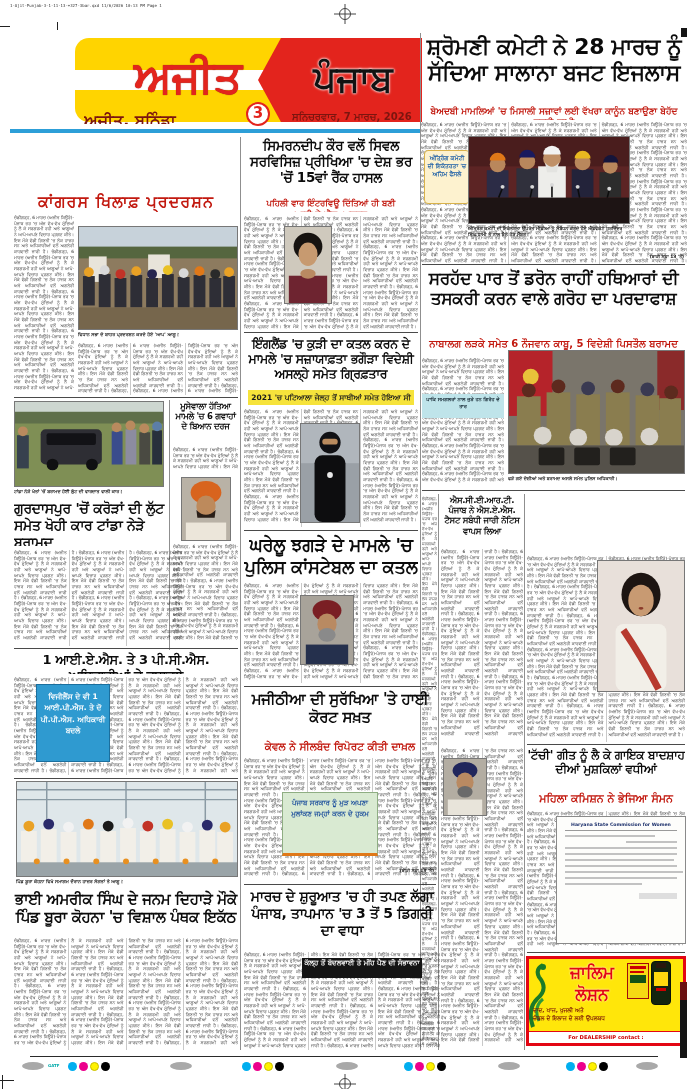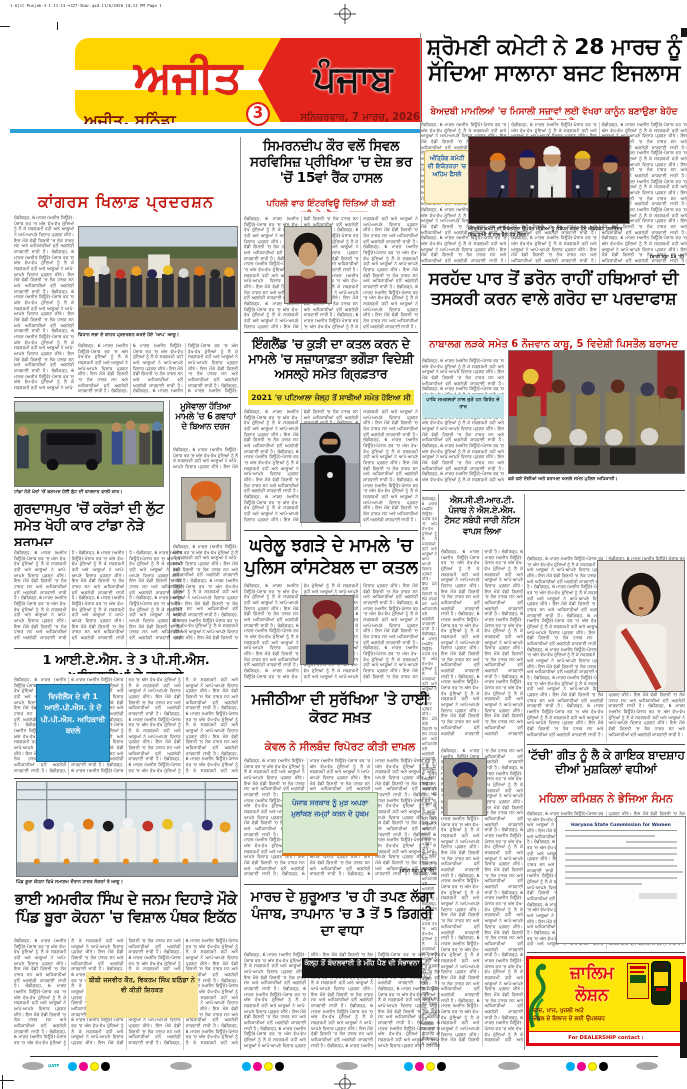--- a/index.html
+++ b/index.html
@@ -35,21 +35,21 @@
   <div class="a" style="left:681px;top:28px;width:6px;height:9px;background:#161616"></div>
   <div class="a" style="left:57px;top:22px;width:1px;height:8px;background:#222"></div>
 
   <div class="a" style="left:75px;top:38px;width:255px;height:84px;background:#ffd400;border-radius:14px"></div>
   <div class="a" style="left:75px;top:70px;width:255px;height:20px;background:#ffffff"></div>
   <div class="a" style="left:258px;top:38px;width:164px;height:84px;background:#e3241d;clip-path:polygon(14% 0,100% 0,100% 100%,14% 100%,0 50%)"></div>
   <div class="a" style="left:88px;top:42px;width:200px;height:66px;font-size:44px;font-weight:bold;color:#e3241d;text-align:center;line-height:70px;text-shadow:0 0 1px #8a0d08;overflow:hidden">ਅਜੀਤ</div>
   <div class="a" style="left:288px;top:46px;width:130px;height:62px;font-size:36px;font-weight:bold;color:#121212;text-align:center;line-height:66px;text-shadow:0 0 2px #fff,0 0 3px #fff;overflow:hidden">ਪੰਜਾਬ</div>
   <div class="a" style="left:84px;top:111px;width:120px;height:13px;font-size:16px;font-weight:bold;color:#7c150f;overflow:hidden">ਅਜੀਤ, ਬਠਿੰਡਾ</div>
   <div class="a" style="left:246px;top:102px;width:24px;height:24px;border:2.5px solid #e3241d;border-radius:50%;background:#fff;color:#e3241d;font-weight:bold;font-size:15px;text-align:center;line-height:19px;overflow:hidden">3</div>
-  <div class="a" style="left:292px;top:111px;width:128px;height:13px;font-size:10px;font-weight:bold;color:#7c150f;text-align:right;overflow:hidden">ਸਨਿਚਰਵਾਰ, 7 ਮਾਰਚ, 2026</div>
+  <div class="a" style="left:292px;top:111px;width:128px;height:13px;font-size:10px;font-weight:bold;color:#7c150f;text-align:left;overflow:hidden">ਸਨਿਚਰਵਾਰ, 7 ਮਾਰਚ, 2026</div>
   <div class="a" style="left:10px;top:129px;width:410px;height:4px;background:#2d9fd8"></div>
 
   <div class="vline" style="left:240px;top:137px;height:913px"></div>
   <div class="vline" style="left:420px;top:33px;height:1017px"></div>
   <div class="vline" style="left:438px;top:494px;height:556px"></div>
   <div class="vline" style="left:524px;top:494px;height:556px"></div>
   <div class="vline" style="left:169px;top:400px;height:250px"></div>
   <div class="hline" style="left:422px;top:264px;width:263px"></div>
   <div class="hline" style="left:422px;top:490px;width:263px"></div>
   <div class="hline" style="left:527px;top:744px;width:158px"></div>
@@ -326,21 +326,20 @@
           <circle cx="110" cy="81" r="3"></circle>
           <circle cx="140" cy="81" r="3"></circle>
           <circle cx="170" cy="81" r="3"></circle>
           <circle cx="200" cy="81" r="3"></circle>
         </g>
     </svg>
   </div>
   <div class="a caption" style="left:16px;top:879px;width:222px;height:9px">ਪਿੰਡ ਬੂਰਾ ਕੋਹਨਾ ਵਿਖੇ ਸਮਾਗਮ ਦੌਰਾਨ ਹਾਜ਼ਰ ਸੰਗਤਾਂ ਤੇ ਆਗੂ।</div>
   <div class="a hl" style="left:14px;top:890px;width:224px;height:44px;font-size:15px;text-align:center">ਭਾਈ ਅਮਰੀਕ ਸਿੰਘ ਦੇ ਜਨਮ ਦਿਹਾੜੇ ਮੌਕੇ ਪਿੰਡ ਬੂਰਾ ਕੋਹਨਾ 'ਚ ਵਿਸ਼ਾਲ ਪੰਥਕ ਇਕੱਠ</div>
   <div class="a body-txt" style="left:14px;top:938px;width:224px;height:112px;column-count:4">ਚੰਡੀਗੜ੍ਹ, 6 ਮਾਰਚ (ਅਜੀਤ ਬਿਊਰੋ)-ਪੰਜਾਬ ਭਰ 'ਚ ਅੱਜ ਵੱਖ-ਵੱਖ ਮੁੱਦਿਆਂ ਨੂੰ ਲੈ ਕੇ ਸਰਗਰਮੀ ਰਹੀ ਅਤੇ ਆਗੂਆਂ ਨੇ ਆਪੋ-ਆਪਣੇ ਵਿਚਾਰ ਪ੍ਰਗਟ ਕੀਤੇ। ਇਸ ਮੌਕੇ ਵੱਡੀ ਗਿਣਤੀ 'ਚ ਲੋਕ ਹਾਜ਼ਰ ਸਨ ਅਤੇ ਅਧਿਕਾਰੀਆਂ ਵਲੋਂ ਅਗਲੇਰੀ ਕਾਰਵਾਈ ਜਾਰੀ ਹੈ। ਚੰਡੀਗੜ੍ਹ, 6 ਮਾਰਚ (ਅਜੀਤ ਬਿਊਰੋ)-ਪੰਜਾਬ ਭਰ 'ਚ ਅੱਜ ਵੱਖ-ਵੱਖ ਮੁੱਦਿਆਂ ਨੂੰ ਲੈ ਕੇ ਸਰਗਰਮੀ ਰਹੀ ਅਤੇ ਆਗੂਆਂ ਨੇ ਆਪੋ-ਆਪਣੇ ਵਿਚਾਰ ਪ੍ਰਗਟ ਕੀਤੇ। ਇਸ ਮੌਕੇ ਵੱਡੀ ਗਿਣਤੀ 'ਚ ਲੋਕ ਹਾਜ਼ਰ ਸਨ ਅਤੇ ਅਧਿਕਾਰੀਆਂ ਵਲੋਂ ਅਗਲੇਰੀ ਕਾਰਵਾਈ ਜਾਰੀ ਹੈ। ਚੰਡੀਗੜ੍ਹ, 6 ਮਾਰਚ (ਅਜੀਤ ਬਿਊਰੋ)-ਪੰਜਾਬ ਭਰ 'ਚ ਅੱਜ ਵੱਖ-ਵੱਖ ਮੁੱਦਿਆਂ ਨੂੰ ਲੈ ਕੇ ਸਰਗਰਮੀ ਰਹੀ ਅਤੇ ਆਗੂਆਂ ਨੇ ਆਪੋ-ਆਪਣੇ ਵਿਚਾਰ ਪ੍ਰਗਟ ਕੀਤੇ। ਇਸ ਮੌਕੇ ਵੱਡੀ ਗਿਣਤੀ 'ਚ ਲੋਕ ਹਾਜ਼ਰ ਸਨ ਅਤੇ ਅਧਿਕਾਰੀਆਂ ਵਲੋਂ ਅਗਲੇਰੀ ਕਾਰਵਾਈ ਜਾਰੀ ਹੈ। ਚੰਡੀਗੜ੍ਹ, 6 ਮਾਰਚ (ਅਜੀਤ ਬਿਊਰੋ)-ਪੰਜਾਬ ਭਰ 'ਚ ਅੱਜ ਵੱਖ-ਵੱਖ ਮੁੱਦਿਆਂ ਨੂੰ ਲੈ ਕੇ ਸਰਗਰਮੀ ਰਹੀ ਅਤੇ ਆਗੂਆਂ ਨੇ ਆਪੋ-ਆਪਣੇ ਵਿਚਾਰ ਪ੍ਰਗਟ ਕੀਤੇ। ਇਸ ਮੌਕੇ ਵੱਡੀ ਗਿਣਤੀ 'ਚ ਲੋਕ ਹਾਜ਼ਰ ਸਨ ਅਤੇ ਅਧਿਕਾਰੀਆਂ ਵਲੋਂ ਅਗਲੇਰੀ ਕਾਰਵਾਈ ਜਾਰੀ ਹੈ। ਚੰਡੀਗੜ੍ਹ, 6 ਮਾਰਚ (ਅਜੀਤ ਬਿਊਰੋ)-ਪੰਜਾਬ ਭਰ 'ਚ ਅੱਜ ਵੱਖ-ਵੱਖ ਮੁੱਦਿਆਂ ਨੂੰ ਲੈ ਕੇ ਸਰਗਰਮੀ ਰਹੀ ਅਤੇ ਆਗੂਆਂ ਨੇ ਆਪੋ-ਆਪਣੇ ਵਿਚਾਰ ਪ੍ਰਗਟ ਕੀਤੇ। ਇਸ ਮੌਕੇ ਵੱਡੀ ਗਿਣਤੀ 'ਚ ਲੋਕ ਹਾਜ਼ਰ ਸਨ ਅਤੇ ਅਧਿਕਾਰੀਆਂ ਵਲੋਂ ਅਗਲੇਰੀ ਕਾਰਵਾਈ ਜਾਰੀ ਹੈ। ਚੰਡੀਗੜ੍ਹ, 6 ਮਾਰਚ (ਅਜੀਤ ਬਿਊਰੋ)-ਪੰਜਾਬ ਭਰ 'ਚ ਅੱਜ ਵੱਖ-ਵੱਖ ਮੁੱਦਿਆਂ ਨੂੰ ਲੈ ਕੇ ਸਰਗਰਮੀ ਰਹੀ ਅਤੇ ਆਗੂਆਂ ਨੇ ਆਪੋ-ਆਪਣੇ ਵਿਚਾਰ ਪ੍ਰਗਟ ਕੀਤੇ। ਇਸ ਮੌਕੇ ਵੱਡੀ ਗਿਣਤੀ 'ਚ ਲੋਕ ਹਾਜ਼ਰ ਸਨ ਅਤੇ ਅਧਿਕਾਰੀਆਂ ਵਲੋਂ ਅਗਲੇਰੀ ਕਾਰਵਾਈ ਜਾਰੀ ਹੈ। ਚੰਡੀਗੜ੍ਹ, 6 ਮਾਰਚ (ਅਜੀਤ ਬਿਊਰੋ)-ਪੰਜਾਬ ਭਰ 'ਚ ਅੱਜ ਵੱਖ-ਵੱਖ ਮੁੱਦਿਆਂ ਨੂੰ ਲੈ ਕੇ ਸਰਗਰਮੀ ਰਹੀ ਅਤੇ ਆਗੂਆਂ ਨੇ ਆਪੋ-ਆਪਣੇ ਵਿਚਾਰ ਪ੍ਰਗਟ ਕੀਤੇ। ਇਸ ਮੌਕੇ ਵੱਡੀ ਗਿਣਤੀ 'ਚ ਲੋਕ ਹਾਜ਼ਰ ਸਨ ਅਤੇ ਅਧਿਕਾਰੀਆਂ ਵਲੋਂ ਅਗਲੇਰੀ ਕਾਰਵਾਈ ਜਾਰੀ ਹੈ। ਚੰਡੀਗੜ੍ਹ, 6 ਮਾਰਚ (ਅਜੀਤ ਬਿਊਰੋ)-ਪੰਜਾਬ ਭਰ 'ਚ ਅੱਜ ਵੱਖ-ਵੱਖ ਮੁੱਦਿਆਂ ਨੂੰ ਲੈ ਕੇ ਸਰਗਰਮੀ ਰਹੀ ਅਤੇ ਆਗੂਆਂ ਨੇ ਆਪੋ-ਆਪਣੇ ਵਿਚਾਰ ਪ੍ਰਗਟ ਕੀਤੇ। ਇਸ ਮੌਕੇ ਵੱਡੀ ਗਿਣਤੀ 'ਚ ਲੋਕ ਹਾਜ਼ਰ ਸਨ ਅਤੇ ਅਧਿਕਾਰੀਆਂ ਵਲੋਂ ਅਗਲੇਰੀ ਕਾਰਵਾਈ ਜਾਰੀ ਹੈ। ਚੰਡੀਗੜ੍ਹ, 6 ਮਾਰਚ (ਅਜੀਤ ਬਿਊਰੋ)-ਪੰਜਾਬ ਭਰ 'ਚ ਅੱਜ ਵੱਖ-ਵੱਖ ਮੁੱਦਿਆਂ ਨੂੰ ਲੈ ਕੇ ਸਰਗਰਮੀ ਰਹੀ ਅਤੇ ਆਗੂਆਂ ਨੇ ਆਪੋ-ਆਪਣੇ ਵਿਚਾਰ ਪ੍ਰਗਟ ਕੀਤੇ। ਇਸ ਮੌਕੇ ਵੱਡੀ ਗਿਣਤੀ 'ਚ ਲੋਕ ਹਾਜ਼ਰ ਸਨ ਅਤੇ ਅਧਿਕਾਰੀਆਂ ਵਲੋਂ ਅਗਲੇਰੀ ਕਾਰਵਾਈ ਜਾਰੀ ਹੈ। ਚੰਡੀਗੜ੍ਹ, 6 ਮਾਰਚ (ਅਜੀਤ ਬਿਊਰੋ)-ਪੰਜਾਬ ਭਰ 'ਚ ਅੱਜ ਵੱਖ-ਵੱਖ ਮੁੱਦਿਆਂ ਨੂੰ ਲੈ ਕੇ ਸਰਗਰਮੀ ਰਹੀ ਅਤੇ ਆਗੂਆਂ ਨੇ ਆਪੋ-ਆਪਣੇ ਵਿਚਾਰ ਪ੍ਰਗਟ ਕੀਤੇ। ਇਸ ਮੌਕੇ ਵੱਡੀ ਗਿਣਤੀ 'ਚ ਲੋਕ ਹਾਜ਼ਰ ਸਨ ਅਤੇ ਅਧਿਕਾਰੀਆਂ ਵਲੋਂ ਅਗਲੇਰੀ ਕਾਰਵਾਈ ਜਾਰੀ ਹੈ। </div>
-  <div class="a boxnote" style="left:86px;top:972px;width:112px;height:46px;background:#f8e59a;color:#201a0a;font-size:6.5px;padding:4px 3px;line-height:1.5">ਬੀਬੀ ਜਸਵੀਰ ਕੌਰ, ਵਿਕਰਮ ਸਿੰਘ ਬਠਿੰਡਾ ਨੇ ਵੀ ਕੀਤੀ ਸ਼ਿਰਕਤ</div>
 
   <div class="a hl" style="left:244px;top:690px;width:192px;height:48px;font-size:15px;text-align:center">ਮਜੀਠੀਆ ਦੀ ਸੁਰੱਖਿਆ 'ਤੇ ਹਾਈ ਕੋਰਟ ਸਖ਼ਤ</div>
   <div class="a sub-red" style="left:244px;top:740px;width:192px;height:15px;font-size:10.5px">ਕੇਵਲ ਨੇ ਸੀਲਬੰਦ ਰਿਪੋਰਟ ਕੀਤੀ ਦਾਖ਼ਲ</div>
   <div class="a body-txt" style="left:244px;top:758px;width:192px;height:122px;column-count:3">ਚੰਡੀਗੜ੍ਹ, 6 ਮਾਰਚ (ਅਜੀਤ ਬਿਊਰੋ)-ਪੰਜਾਬ ਭਰ 'ਚ ਅੱਜ ਵੱਖ-ਵੱਖ ਮੁੱਦਿਆਂ ਨੂੰ ਲੈ ਕੇ ਸਰਗਰਮੀ ਰਹੀ ਅਤੇ ਆਗੂਆਂ ਨੇ ਆਪੋ-ਆਪਣੇ ਵਿਚਾਰ ਪ੍ਰਗਟ ਕੀਤੇ। ਇਸ ਮੌਕੇ ਵੱਡੀ ਗਿਣਤੀ 'ਚ ਲੋਕ ਹਾਜ਼ਰ ਸਨ ਅਤੇ ਅਧਿਕਾਰੀਆਂ ਵਲੋਂ ਅਗਲੇਰੀ ਕਾਰਵਾਈ ਜਾਰੀ ਹੈ। ਚੰਡੀਗੜ੍ਹ, 6 ਮਾਰਚ (ਅਜੀਤ ਬਿਊਰੋ)-ਪੰਜਾਬ ਭਰ 'ਚ ਅੱਜ ਵੱਖ-ਵੱਖ ਮੁੱਦਿਆਂ ਨੂੰ ਲੈ ਕੇ ਸਰਗਰਮੀ ਰਹੀ ਅਤੇ ਆਗੂਆਂ ਨੇ ਆਪੋ-ਆਪਣੇ ਵਿਚਾਰ ਪ੍ਰਗਟ ਕੀਤੇ। ਇਸ ਮੌਕੇ ਵੱਡੀ ਗਿਣਤੀ 'ਚ ਲੋਕ ਹਾਜ਼ਰ ਸਨ ਅਤੇ ਅਧਿਕਾਰੀਆਂ ਵਲੋਂ ਅਗਲੇਰੀ ਕਾਰਵਾਈ ਜਾਰੀ ਹੈ। ਚੰਡੀਗੜ੍ਹ, 6 ਮਾਰਚ (ਅਜੀਤ ਬਿਊਰੋ)-ਪੰਜਾਬ ਭਰ 'ਚ ਅੱਜ ਵੱਖ-ਵੱਖ ਮੁੱਦਿਆਂ ਨੂੰ ਲੈ ਕੇ ਸਰਗਰਮੀ ਰਹੀ ਅਤੇ ਆਗੂਆਂ ਨੇ ਆਪੋ-ਆਪਣੇ ਵਿਚਾਰ ਪ੍ਰਗਟ ਕੀਤੇ। ਇਸ ਮੌਕੇ ਵੱਡੀ ਗਿਣਤੀ 'ਚ ਲੋਕ ਹਾਜ਼ਰ ਸਨ ਅਤੇ ਅਧਿਕਾਰੀਆਂ ਵਲੋਂ ਅਗਲੇਰੀ ਕਾਰਵਾਈ ਜਾਰੀ ਹੈ। ਚੰਡੀਗੜ੍ਹ, 6 ਮਾਰਚ (ਅਜੀਤ ਬਿਊਰੋ)-ਪੰਜਾਬ ਭਰ 'ਚ ਅੱਜ ਵੱਖ-ਵੱਖ ਮੁੱਦਿਆਂ ਨੂੰ ਲੈ ਕੇ ਸਰਗਰਮੀ ਰਹੀ ਅਤੇ ਆਗੂਆਂ ਨੇ ਆਪੋ-ਆਪਣੇ ਵਿਚਾਰ ਪ੍ਰਗਟ ਕੀਤੇ। ਇਸ ਮੌਕੇ ਵੱਡੀ ਗਿਣਤੀ 'ਚ ਲੋਕ ਹਾਜ਼ਰ ਸਨ ਅਤੇ ਅਧਿਕਾਰੀਆਂ ਵਲੋਂ ਅਗਲੇਰੀ ਕਾਰਵਾਈ ਜਾਰੀ ਹੈ। ਚੰਡੀਗੜ੍ਹ, 6 ਮਾਰਚ (ਅਜੀਤ ਬਿਊਰੋ)-ਪੰਜਾਬ ਭਰ 'ਚ ਅੱਜ ਵੱਖ-ਵੱਖ ਮੁੱਦਿਆਂ ਨੂੰ ਲੈ ਕੇ ਸਰਗਰਮੀ ਰਹੀ ਅਤੇ ਆਗੂਆਂ ਨੇ ਆਪੋ-ਆਪਣੇ ਵਿਚਾਰ ਪ੍ਰਗਟ ਕੀਤੇ। ਇਸ ਮੌਕੇ ਵੱਡੀ ਗਿਣਤੀ 'ਚ ਲੋਕ ਹਾਜ਼ਰ ਸਨ ਅਤੇ ਅਧਿਕਾਰੀਆਂ ਵਲੋਂ ਅਗਲੇਰੀ ਕਾਰਵਾਈ ਜਾਰੀ ਹੈ। ਚੰਡੀਗੜ੍ਹ, 6 ਮਾਰਚ (ਅਜੀਤ ਬਿਊਰੋ)-ਪੰਜਾਬ ਭਰ 'ਚ ਅੱਜ ਵੱਖ-ਵੱਖ ਮੁੱਦਿਆਂ ਨੂੰ ਲੈ ਕੇ ਸਰਗਰਮੀ ਰਹੀ ਅਤੇ ਆਗੂਆਂ ਨੇ ਆਪੋ-ਆਪਣੇ ਵਿਚਾਰ ਪ੍ਰਗਟ ਕੀਤੇ। ਇਸ ਮੌਕੇ ਵੱਡੀ ਗਿਣਤੀ 'ਚ ਲੋਕ ਹਾਜ਼ਰ ਸਨ ਅਤੇ ਅਧਿਕਾਰੀਆਂ ਵਲੋਂ ਅਗਲੇਰੀ ਕਾਰਵਾਈ ਜਾਰੀ ਹੈ। ਚੰਡੀਗੜ੍ਹ, 6 ਮਾਰਚ (ਅਜੀਤ ਬਿਊਰੋ)-ਪੰਜਾਬ ਭਰ 'ਚ ਅੱਜ ਵੱਖ-ਵੱਖ ਮੁੱਦਿਆਂ ਨੂੰ ਲੈ ਕੇ ਸਰਗਰਮੀ ਰਹੀ ਅਤੇ ਆਗੂਆਂ ਨੇ ਆਪੋ-ਆਪਣੇ ਵਿਚਾਰ ਪ੍ਰਗਟ ਕੀਤੇ। ਇਸ ਮੌਕੇ ਵੱਡੀ ਗਿਣਤੀ 'ਚ ਲੋਕ ਹਾਜ਼ਰ ਸਨ ਅਤੇ ਅਧਿਕਾਰੀਆਂ ਵਲੋਂ ਅਗਲੇਰੀ ਕਾਰਵਾਈ ਜਾਰੀ ਹੈ। ਚੰਡੀਗੜ੍ਹ, 6 ਮਾਰਚ (ਅਜੀਤ ਬਿਊਰੋ)-ਪੰਜਾਬ ਭਰ 'ਚ ਅੱਜ ਵੱਖ-ਵੱਖ ਮੁੱਦਿਆਂ ਨੂੰ ਲੈ ਕੇ ਸਰਗਰਮੀ ਰਹੀ ਅਤੇ ਆਗੂਆਂ ਨੇ ਆਪੋ-ਆਪਣੇ ਵਿਚਾਰ ਪ੍ਰਗਟ ਕੀਤੇ। ਇਸ ਮੌਕੇ ਵੱਡੀ ਗਿਣਤੀ 'ਚ ਲੋਕ ਹਾਜ਼ਰ ਸਨ ਅਤੇ ਅਧਿਕਾਰੀਆਂ ਵਲੋਂ ਅਗਲੇਰੀ ਕਾਰਵਾਈ ਜਾਰੀ ਹੈ। ਚੰਡੀਗੜ੍ਹ, 6 ਮਾਰਚ (ਅਜੀਤ ਬਿਊਰੋ)-ਪੰਜਾਬ ਭਰ 'ਚ ਅੱਜ ਵੱਖ-ਵੱਖ ਮੁੱਦਿਆਂ ਨੂੰ ਲੈ ਕੇ ਸਰਗਰਮੀ ਰਹੀ ਅਤੇ ਆਗੂਆਂ ਨੇ ਆਪੋ-ਆਪਣੇ ਵਿਚਾਰ ਪ੍ਰਗਟ ਕੀਤੇ। ਇਸ ਮੌਕੇ ਵੱਡੀ ਗਿਣਤੀ 'ਚ ਲੋਕ ਹਾਜ਼ਰ ਸਨ ਅਤੇ ਅਧਿਕਾਰੀਆਂ ਵਲੋਂ ਅਗਲੇਰੀ ਕਾਰਵਾਈ ਜਾਰੀ ਹੈ। ਚੰਡੀਗੜ੍ਹ, 6 ਮਾਰਚ (ਅਜੀਤ ਬਿਊਰੋ)-ਪੰਜਾਬ ਭਰ 'ਚ ਅੱਜ ਵੱਖ-ਵੱਖ ਮੁੱਦਿਆਂ ਨੂੰ ਲੈ ਕੇ ਸਰਗਰਮੀ ਰਹੀ ਅਤੇ ਆਗੂਆਂ ਨੇ ਆਪੋ-ਆਪਣੇ ਵਿਚਾਰ ਪ੍ਰਗਟ ਕੀਤੇ। ਇਸ ਮੌਕੇ ਵੱਡੀ ਗਿਣਤੀ 'ਚ ਲੋਕ ਹਾਜ਼ਰ ਸਨ ਅਤੇ ਅਧਿਕਾਰੀਆਂ ਵਲੋਂ ਅਗਲੇਰੀ ਕਾਰਵਾਈ ਜਾਰੀ ਹੈ। </div>
   <div class="a boxnote" style="left:282px;top:792px;width:96px;height:64px;background:#d9ead2;border:1px solid #8fae83;border-bottom:3px solid #e07818;color:#1d4f9c;font-size:7px;padding:5px 3px;line-height:1.55">ਪੰਜਾਬ ਸਰਕਾਰ ਨੂੰ ਮੁੜ ਅਪਣਾ ਮੁਲਾਂਕਣ ਜਮ੍ਹਾਂ ਕਰਨ ਦੇ ਹੁਕਮ</div>
   <div class="a contd" style="left:372px;top:868px;width:62px;height:9px">(ਬਾਕੀ ਸਫ਼ਾ 13 'ਤੇ)</div>
 
   <div class="a hl" style="left:244px;top:888px;width:196px;height:60px;font-size:14px;text-align:center">ਮਾਰਚ ਦੇ ਸ਼ੁਰੂਆਤ 'ਚ ਹੀ ਤਪਣ ਲੱਗਾ ਪੰਜਾਬ, ਤਾਪਮਾਨ 'ਚ 3 ਤੋਂ 5 ਡਿਗਰੀ ਦਾ ਵਾਧਾ</div>
   <div class="a body-txt" style="left:244px;top:952px;width:196px;height:98px;column-count:3">ਚੰਡੀਗੜ੍ਹ, 6 ਮਾਰਚ (ਅਜੀਤ ਬਿਊਰੋ)-ਪੰਜਾਬ ਭਰ 'ਚ ਅੱਜ ਵੱਖ-ਵੱਖ ਮੁੱਦਿਆਂ ਨੂੰ ਲੈ ਕੇ ਸਰਗਰਮੀ ਰਹੀ ਅਤੇ ਆਗੂਆਂ ਨੇ ਆਪੋ-ਆਪਣੇ ਵਿਚਾਰ ਪ੍ਰਗਟ ਕੀਤੇ। ਇਸ ਮੌਕੇ ਵੱਡੀ ਗਿਣਤੀ 'ਚ ਲੋਕ ਹਾਜ਼ਰ ਸਨ ਅਤੇ ਅਧਿਕਾਰੀਆਂ ਵਲੋਂ ਅਗਲੇਰੀ ਕਾਰਵਾਈ ਜਾਰੀ ਹੈ। ਚੰਡੀਗੜ੍ਹ, 6 ਮਾਰਚ (ਅਜੀਤ ਬਿਊਰੋ)-ਪੰਜਾਬ ਭਰ 'ਚ ਅੱਜ ਵੱਖ-ਵੱਖ ਮੁੱਦਿਆਂ ਨੂੰ ਲੈ ਕੇ ਸਰਗਰਮੀ ਰਹੀ ਅਤੇ ਆਗੂਆਂ ਨੇ ਆਪੋ-ਆਪਣੇ ਵਿਚਾਰ ਪ੍ਰਗਟ ਕੀਤੇ। ਇਸ ਮੌਕੇ ਵੱਡੀ ਗਿਣਤੀ 'ਚ ਲੋਕ ਹਾਜ਼ਰ ਸਨ ਅਤੇ ਅਧਿਕਾਰੀਆਂ ਵਲੋਂ ਅਗਲੇਰੀ ਕਾਰਵਾਈ ਜਾਰੀ ਹੈ। ਚੰਡੀਗੜ੍ਹ, 6 ਮਾਰਚ (ਅਜੀਤ ਬਿਊਰੋ)-ਪੰਜਾਬ ਭਰ 'ਚ ਅੱਜ ਵੱਖ-ਵੱਖ ਮੁੱਦਿਆਂ ਨੂੰ ਲੈ ਕੇ ਸਰਗਰਮੀ ਰਹੀ ਅਤੇ ਆਗੂਆਂ ਨੇ ਆਪੋ-ਆਪਣੇ ਵਿਚਾਰ ਪ੍ਰਗਟ ਕੀਤੇ। ਇਸ ਮੌਕੇ ਵੱਡੀ ਗਿਣਤੀ 'ਚ ਲੋਕ ਹਾਜ਼ਰ ਸਨ ਅਤੇ ਅਧਿਕਾਰੀਆਂ ਵਲੋਂ ਅਗਲੇਰੀ ਕਾਰਵਾਈ ਜਾਰੀ ਹੈ। ਚੰਡੀਗੜ੍ਹ, 6 ਮਾਰਚ (ਅਜੀਤ ਬਿਊਰੋ)-ਪੰਜਾਬ ਭਰ 'ਚ ਅੱਜ ਵੱਖ-ਵੱਖ ਮੁੱਦਿਆਂ ਨੂੰ ਲੈ ਕੇ ਸਰਗਰਮੀ ਰਹੀ ਅਤੇ ਆਗੂਆਂ ਨੇ ਆਪੋ-ਆਪਣੇ ਵਿਚਾਰ ਪ੍ਰਗਟ ਕੀਤੇ। ਇਸ ਮੌਕੇ ਵੱਡੀ ਗਿਣਤੀ 'ਚ ਲੋਕ ਹਾਜ਼ਰ ਸਨ ਅਤੇ ਅਧਿਕਾਰੀਆਂ ਵਲੋਂ ਅਗਲੇਰੀ ਕਾਰਵਾਈ ਜਾਰੀ ਹੈ। ਚੰਡੀਗੜ੍ਹ, 6 ਮਾਰਚ (ਅਜੀਤ ਬਿਊਰੋ)-ਪੰਜਾਬ ਭਰ 'ਚ ਅੱਜ ਵੱਖ-ਵੱਖ ਮੁੱਦਿਆਂ ਨੂੰ ਲੈ ਕੇ ਸਰਗਰਮੀ ਰਹੀ ਅਤੇ ਆਗੂਆਂ ਨੇ ਆਪੋ-ਆਪਣੇ ਵਿਚਾਰ ਪ੍ਰਗਟ ਕੀਤੇ। ਇਸ ਮੌਕੇ ਵੱਡੀ ਗਿਣਤੀ 'ਚ ਲੋਕ ਹਾਜ਼ਰ ਸਨ ਅਤੇ ਅਧਿਕਾਰੀਆਂ ਵਲੋਂ ਅਗਲੇਰੀ ਕਾਰਵਾਈ ਜਾਰੀ ਹੈ। ਚੰਡੀਗੜ੍ਹ, 6 ਮਾਰਚ (ਅਜੀਤ ਬਿਊਰੋ)-ਪੰਜਾਬ ਭਰ 'ਚ ਅੱਜ ਵੱਖ-ਵੱਖ ਮੁੱਦਿਆਂ ਨੂੰ ਲੈ ਕੇ ਸਰਗਰਮੀ ਰਹੀ ਅਤੇ ਆਗੂਆਂ ਨੇ ਆਪੋ-ਆਪਣੇ ਵਿਚਾਰ ਪ੍ਰਗਟ ਕੀਤੇ। ਇਸ ਮੌਕੇ ਵੱਡੀ ਗਿਣਤੀ 'ਚ ਲੋਕ ਹਾਜ਼ਰ ਸਨ ਅਤੇ ਅਧਿਕਾਰੀਆਂ ਵਲੋਂ ਅਗਲੇਰੀ ਕਾਰਵਾਈ ਜਾਰੀ ਹੈ। ਚੰਡੀਗੜ੍ਹ, 6 ਮਾਰਚ (ਅਜੀਤ ਬਿਊਰੋ)-ਪੰਜਾਬ ਭਰ 'ਚ ਅੱਜ ਵੱਖ-ਵੱਖ ਮੁੱਦਿਆਂ ਨੂੰ ਲੈ ਕੇ ਸਰਗਰਮੀ ਰਹੀ ਅਤੇ ਆਗੂਆਂ ਨੇ ਆਪੋ-ਆਪਣੇ ਵਿਚਾਰ ਪ੍ਰਗਟ ਕੀਤੇ। ਇਸ ਮੌਕੇ ਵੱਡੀ ਗਿਣਤੀ 'ਚ ਲੋਕ ਹਾਜ਼ਰ ਸਨ ਅਤੇ ਅਧਿਕਾਰੀਆਂ ਵਲੋਂ ਅਗਲੇਰੀ ਕਾਰਵਾਈ ਜਾਰੀ ਹੈ। ਚੰਡੀਗੜ੍ਹ, 6 ਮਾਰਚ (ਅਜੀਤ ਬਿਊਰੋ)-ਪੰਜਾਬ ਭਰ 'ਚ ਅੱਜ ਵੱਖ-ਵੱਖ ਮੁੱਦਿਆਂ ਨੂੰ ਲੈ ਕੇ ਸਰਗਰਮੀ ਰਹੀ ਅਤੇ ਆਗੂਆਂ ਨੇ ਆਪੋ-ਆਪਣੇ ਵਿਚਾਰ ਪ੍ਰਗਟ ਕੀਤੇ। ਇਸ ਮੌਕੇ ਵੱਡੀ ਗਿਣਤੀ 'ਚ ਲੋਕ ਹਾਜ਼ਰ ਸਨ ਅਤੇ ਅਧਿਕਾਰੀਆਂ ਵਲੋਂ ਅਗਲੇਰੀ ਕਾਰਵਾਈ ਜਾਰੀ ਹੈ। </div>
   <div class="a boxnote" style="left:302px;top:958px;width:120px;height:20px;background:#141414;color:#ffffff;font-size:7px;line-height:1.4;padding:1px">ਕੱਲ੍ਹ ਤੋਂ ਬੱਦਲਵਾਈ ਤੇ ਮੀਂਹ ਪੈਣ ਦੀ ਸੰਭਾਵਨਾ</div>

